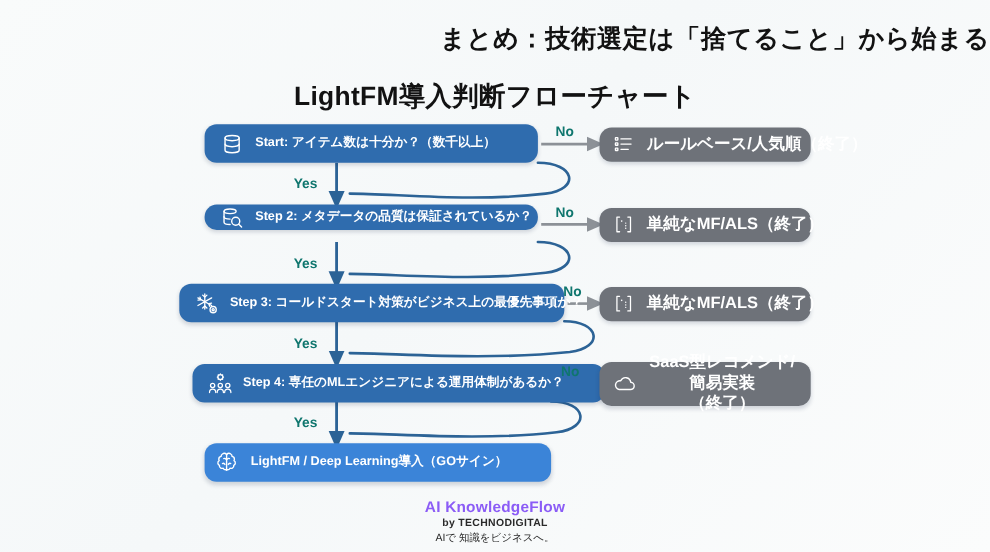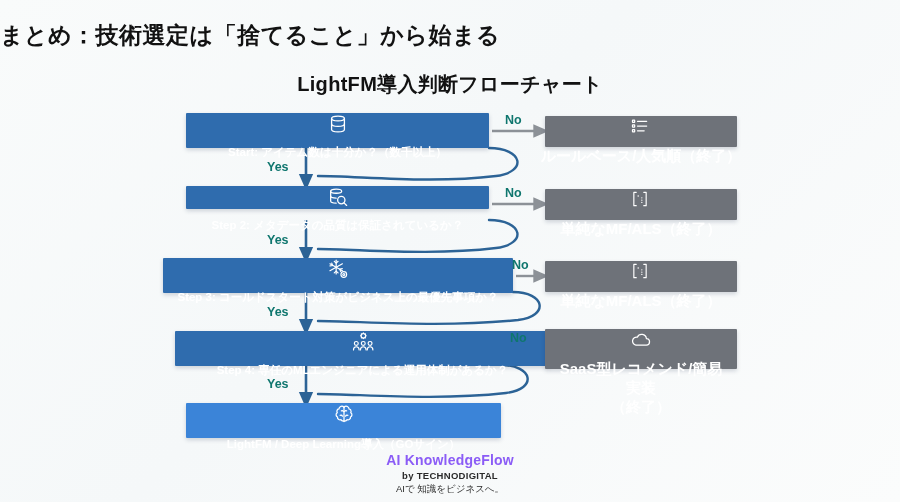--- a/index.html
+++ b/index.html
@@ -18,32 +18,32 @@
   .slide {
     position: absolute;
     inset: 0;
   }
 
   
   .title-main {
     position: absolute;
     left: 0; right: 0;
     top: 20px;
-    text-align: left;
+    text-align: right;
     font-size: 23px;
     font-weight: bold;
     letter-spacing: 0.5px;
     color: #121212;
   }
   .title-sub {
     position: absolute;
     left: 0; right: 0;
     top: 71px;
     text-align: center;
-    font-size: 20px;
+    font-size: 24px;
     font-weight: bold;
     letter-spacing: 0.3px;
     color: #121212;
   }
 
   
   .flow {
     position: absolute;
     left: 0; top: 0;
     width: 900px; height: 502px;
@@ -55,23 +55,22 @@
     height: 502px;
     pointer-events: none;
   }
 
   
   .node {
     position: absolute;
     box-sizing: border-box;
     display: flex;
     align-items: center;
-    border-radius: 1px;
+    border-radius: 11px;
     box-shadow: 0 2px 4px rgba(20,40,70,0.18);
-    flex-direction: column;
   }
   .node.decision {
     background: #2f6cae;
     color: #ffffff;
     padding: 0 14px;
     gap: 10px;
   }
   .node.go {
     background: #3b84d8;
     color: #ffffff;

